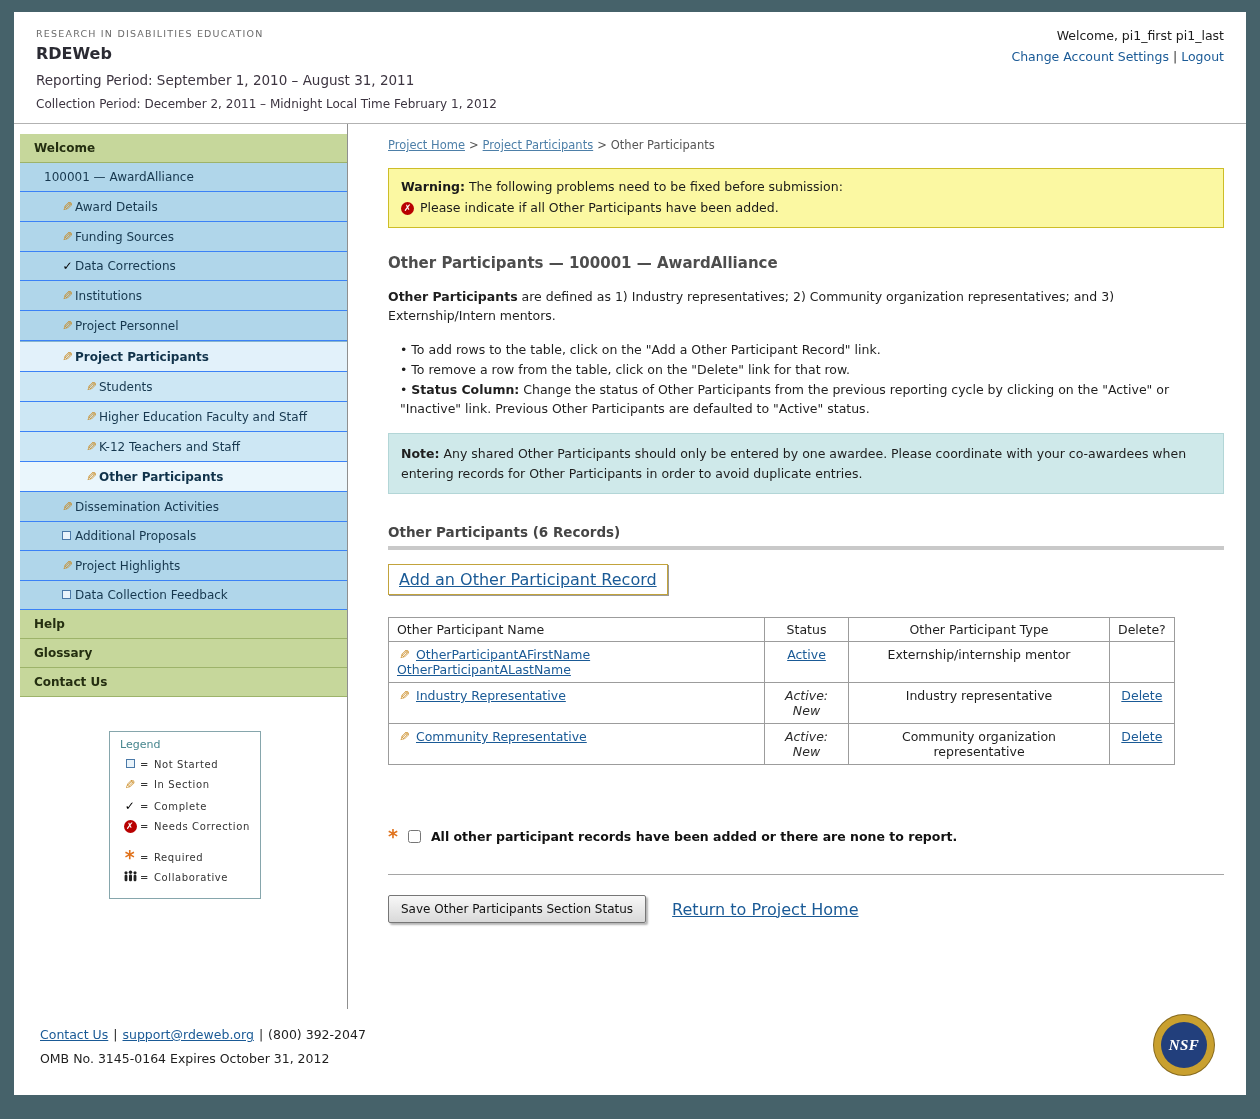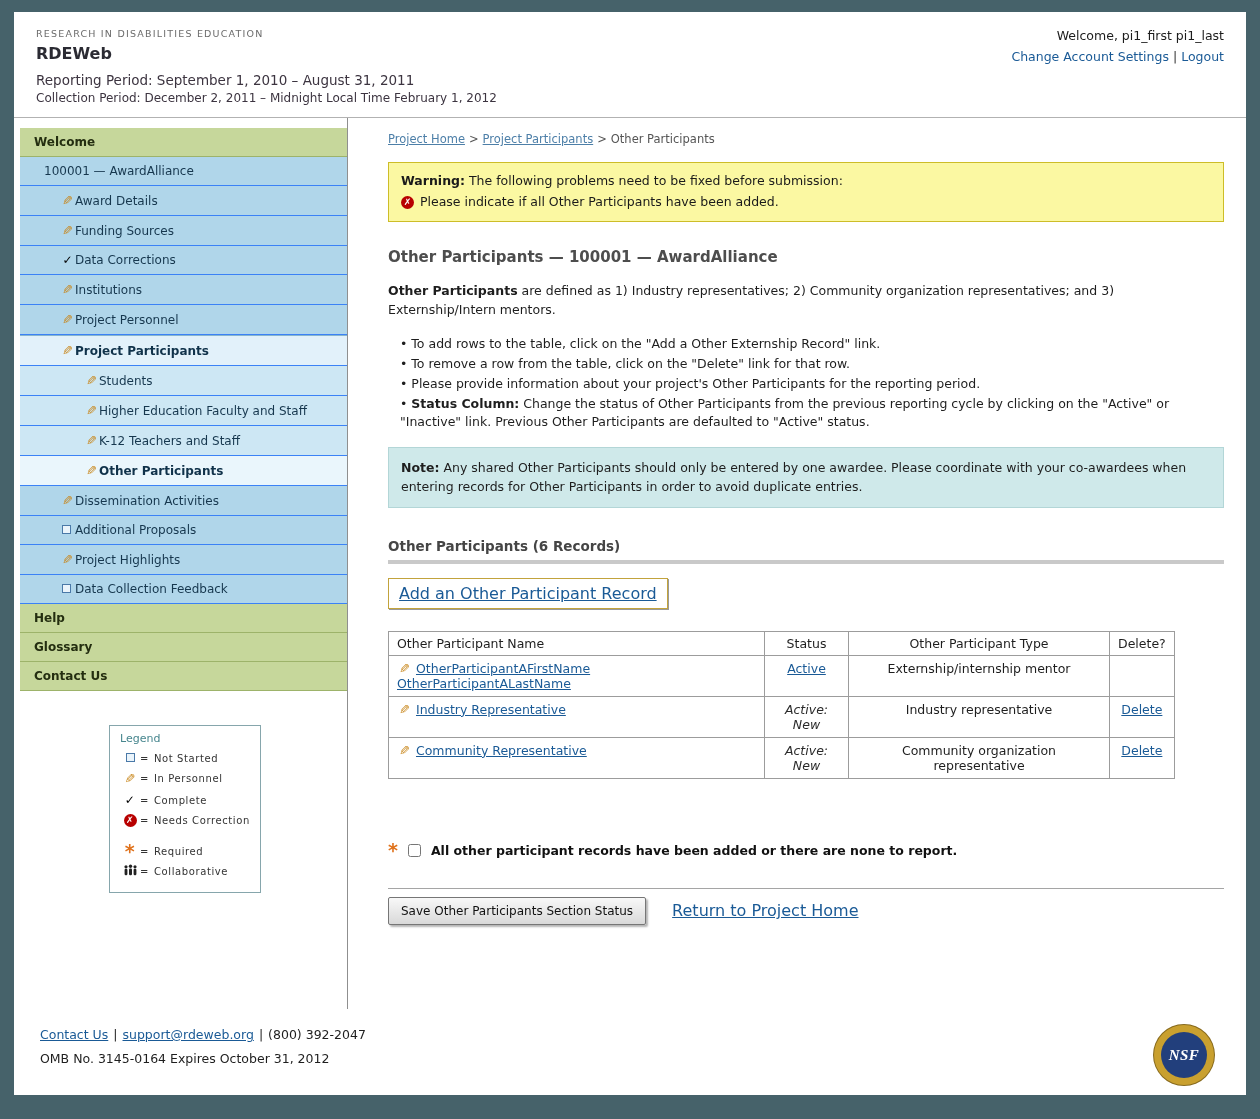--- a/index.html
+++ b/index.html
@@ -7,21 +7,21 @@
   body{font-family:"DejaVu Sans","Liberation Sans",sans-serif;}
 
   .frame{width:1260px;height:1119px;padding:12px 14px 24px;background:#46626a;}
   .page{background:#fff;width:100%;height:100%;display:flex;flex-direction:column;overflow:hidden;}
 
   
   header{display:flex;justify-content:space-between;padding:16px 22px 12px 22px;border-bottom:1px solid #b2b2b2;}
   .org{font-size:9.5px;letter-spacing:1.2px;color:#6b6b6b;}
   .app{font-size:16px;font-weight:bold;color:#2b2b33;margin-top:5px;}
   .reporting{font-size:13.5px;color:#3c3440;margin-top:9px;}
-  .collection{font-size:12px;color:#3c3440;margin-top:3px;}
+  .collection{font-size:12px;color:#3c3440;margin-top:9px;}
   .header-right{text-align:right;font-size:12.5px;color:#1c1c1c;}
   .account-links{margin-top:6px;}
   a.hlnk{color:#1a5a96;text-decoration:none;cursor:pointer;}
   .pipe{color:#333;margin:0 4px;}
 
   
   .body-row{display:flex;flex:1;align-items:stretch;}
   .sidebar{width:334px;flex:0 0 334px;border-right:1px solid #8f8f8f;padding:10px 0 0 6px;}
   main{flex:1;padding:14px 22px 0 40px;}
 
@@ -85,30 +85,30 @@
   .ptable td.c{text-align:center;}
   .col-name{width:376px;} .col-status{width:84px;} .col-type{width:261px;} .col-del{width:60px;}
   .status-ital{font-style:italic;white-space:pre-line;color:#2a2a2a;}
   .ptable td{height:40px;}
 
   .confirm-row{margin-top:64px;display:flex;align-items:center;gap:10px;font-size:12.5px;}
   .confirm-row label{font-weight:bold;color:#111;}
   .confirm-row input{width:13px;height:13px;margin:0;}
 
   .thin-rule{margin-top:30px;border-top:1px solid #a5a5a5;}
-  .btn-row{margin-top:8px;display:flex;align-items:center;gap:26px;}
+  .btn-row{margin-top:20px;display:flex;align-items:center;gap:26px;}
   .save-btn{font-family:inherit;font-size:12px;color:#111;background:linear-gradient(#f8f8f8,#d9d9d9);
             border:1px solid #767676;border-radius:2px;padding:6px 12px;box-shadow:2px 2px 2px #b5b5b5;cursor:pointer;}
 
   
   footer{position:relative;padding:18px 24px 14px 26px;font-size:12.5px;color:#1e1e1e;min-height:86px;}
   footer a{color:#1a5a96;text-decoration:underline;cursor:pointer;}
   .f-omb{margin-top:9px;}
   .fsep{margin:0 5px;}
-  .nsf{position:absolute;right:32px;top:16px;width:60px;height:60px;border-radius:50%;background:#c9a02f;
+  .nsf{position:absolute;right:32px;top:6px;width:60px;height:60px;border-radius:50%;background:#c9a02f;
        box-shadow:0 0 0 1px #86691c;display:flex;align-items:center;justify-content:center;}
   .nsf-inner{width:46px;height:46px;border-radius:50%;background:#223f7c;color:#fff;display:flex;
              align-items:center;justify-content:center;font:italic bold 15px "Liberation Serif",serif;letter-spacing:.5px;}
 </style>
 </head>
 <body>
 
 <div class="frame">
 <div class="page">
 
@@ -153,21 +153,21 @@
       <div class="legend">
         <div class="legend-title">Legend</div>
         <div class="legend-row">
           <span class="licon"><span class="sq" style="margin:0"></span></span>
           <span class="leq">=</span>
           <span>Not Started</span>
         </div>
         <div class="legend-row">
           <span class="licon"><span class="ic pencil"></span></span>
           <span class="leq">=</span>
-          <span>In Personnel</span>
+          <span>In Section</span>
         </div>
         <div class="legend-row">
           <span class="licon"><span class="ic check"></span></span>
           <span class="leq">=</span>
           <span>Complete</span>
         </div>
         <div class="legend-row">
           <span class="licon"><span class="err"></span></span>
           <span class="leq">=</span>
           <span>Needs Correction</span>
@@ -208,23 +208,22 @@
           <span class="err"></span>
           <span>Please indicate if all Other Participants have been added.</span>
         </div>
       </div>
 
       <h1 class="pg-title">Other Participants — 100001 — AwardAlliance</h1>
 
       <p class="intro"><b>Other Participants</b><span> are defined as 1) Industry representatives; 2) Community organization representatives; and 3) Externship/Intern mentors.</span></p>
 
       <ul class="instructions">
-        <li><span>To add rows to the table, click on the "Add a Other Externship Record" link.</span><b></b><span></span></li>
+        <li><span>To add rows to the table, click on the "Add a Other Participant Record" link.</span><b></b><span></span></li>
         <li><span>To remove a row from the table, click on the "Delete" link for that row.</span><b></b><span></span></li>
-        <li><span>Please provide information about your project's Other Participants for the reporting period.</span><b></b><span></span></li>
         <li><span></span><b>Status Column:</b><span> Change the status of Other Participants from the previous reporting cycle by clicking on the "Active" or "Inactive" link. Previous Other Participants are defaulted to "Active" status.</span></li>
       </ul>
 
       <div class="note-box">
         <b>Note:</b><span> Any shared Other Participants should only be entered by one awardee. Please coordinate with your co-awardees when entering records for Other Participants in order to avoid duplicate entries.</span>
       </div>
 
       <div class="section-title">Other Participants (6 Records)</div>
       <div class="section-rule"></div>
 

